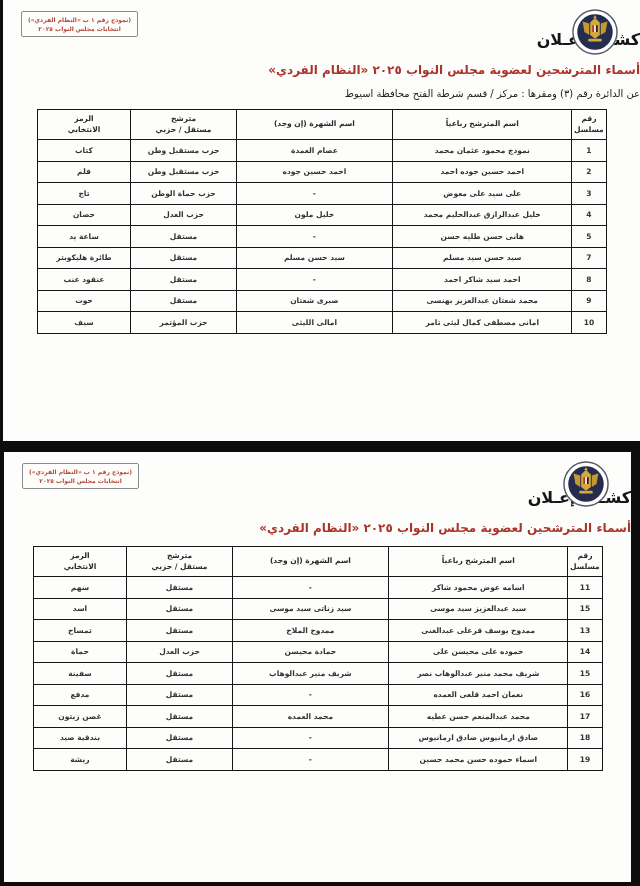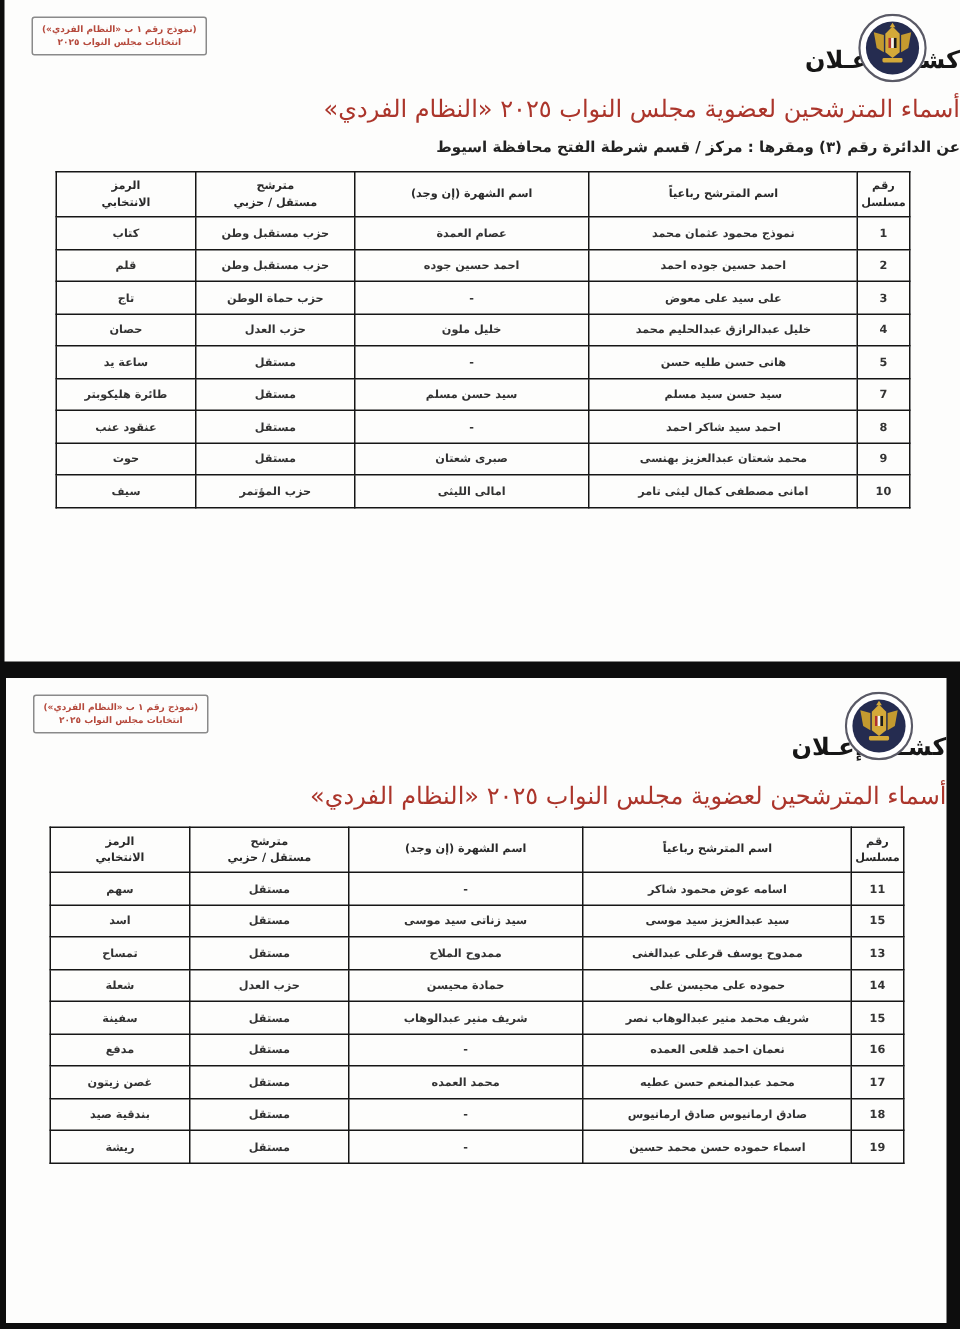--- a/index.html
+++ b/index.html
@@ -28,24 +28,24 @@
   .emblem {
     position:absolute; top:9px; right:22px; width:46px; height:46px;
   }
   .head-block { padding-top:30px; direction:rtl; }
   .page-2 .head-block { padding-top:36px; }
   .doc-title {
     font-size:16px; font-weight:bold; color:#161616;
     letter-spacing:1px; margin-bottom:14px;
   }
   .doc-subtitle {
-    font-size:16px; font-weight:normal; color:#ab352b; margin-bottom:11px;
+    font-size:12px; font-weight:bold; color:#ab352b; margin-bottom:11px;
   }
   .district-line {
-    font-size:10px; font-weight:bold; color:#222; margin-bottom:10px;margin-left:37px;
+    font-size:10px; font-weight:normal; color:#222; margin-bottom:10px;margin-left:37px;
   }
   table.cands {
     width:570px; margin:2px auto 0 auto;
     border-collapse:collapse; direction:rtl; table-layout:fixed;
   }
   table.cands th, table.cands td {
     border:1px solid #161616;
     text-align:center; vertical-align:middle;
     overflow:hidden;
   }
@@ -247,21 +247,21 @@
           <td class="cell-name">ممدوح يوسف قرعلى عبدالغنى</td>
           <td class="cell-alias">ممدوح الملاح</td>
           <td class="cell-party">مستقل</td>
           <td class="cell-symbol">تمساح</td>
         </tr>
         <tr>
           <td class="cell-serial">14</td>
           <td class="cell-name">حموده على محيسن على</td>
           <td class="cell-alias">حمادة محيسن</td>
           <td class="cell-party">حزب العدل</td>
-          <td class="cell-symbol">شعلة</td>
+          <td class="cell-symbol">حماة</td>
         </tr>
         <tr>
           <td class="cell-serial">15</td>
           <td class="cell-name">شريف محمد منير عبدالوهاب نصر</td>
           <td class="cell-alias">شريف منير عبدالوهاب</td>
           <td class="cell-party">مستقل</td>
           <td class="cell-symbol">سفينة</td>
         </tr>
         <tr>
           <td class="cell-serial">16</td>

